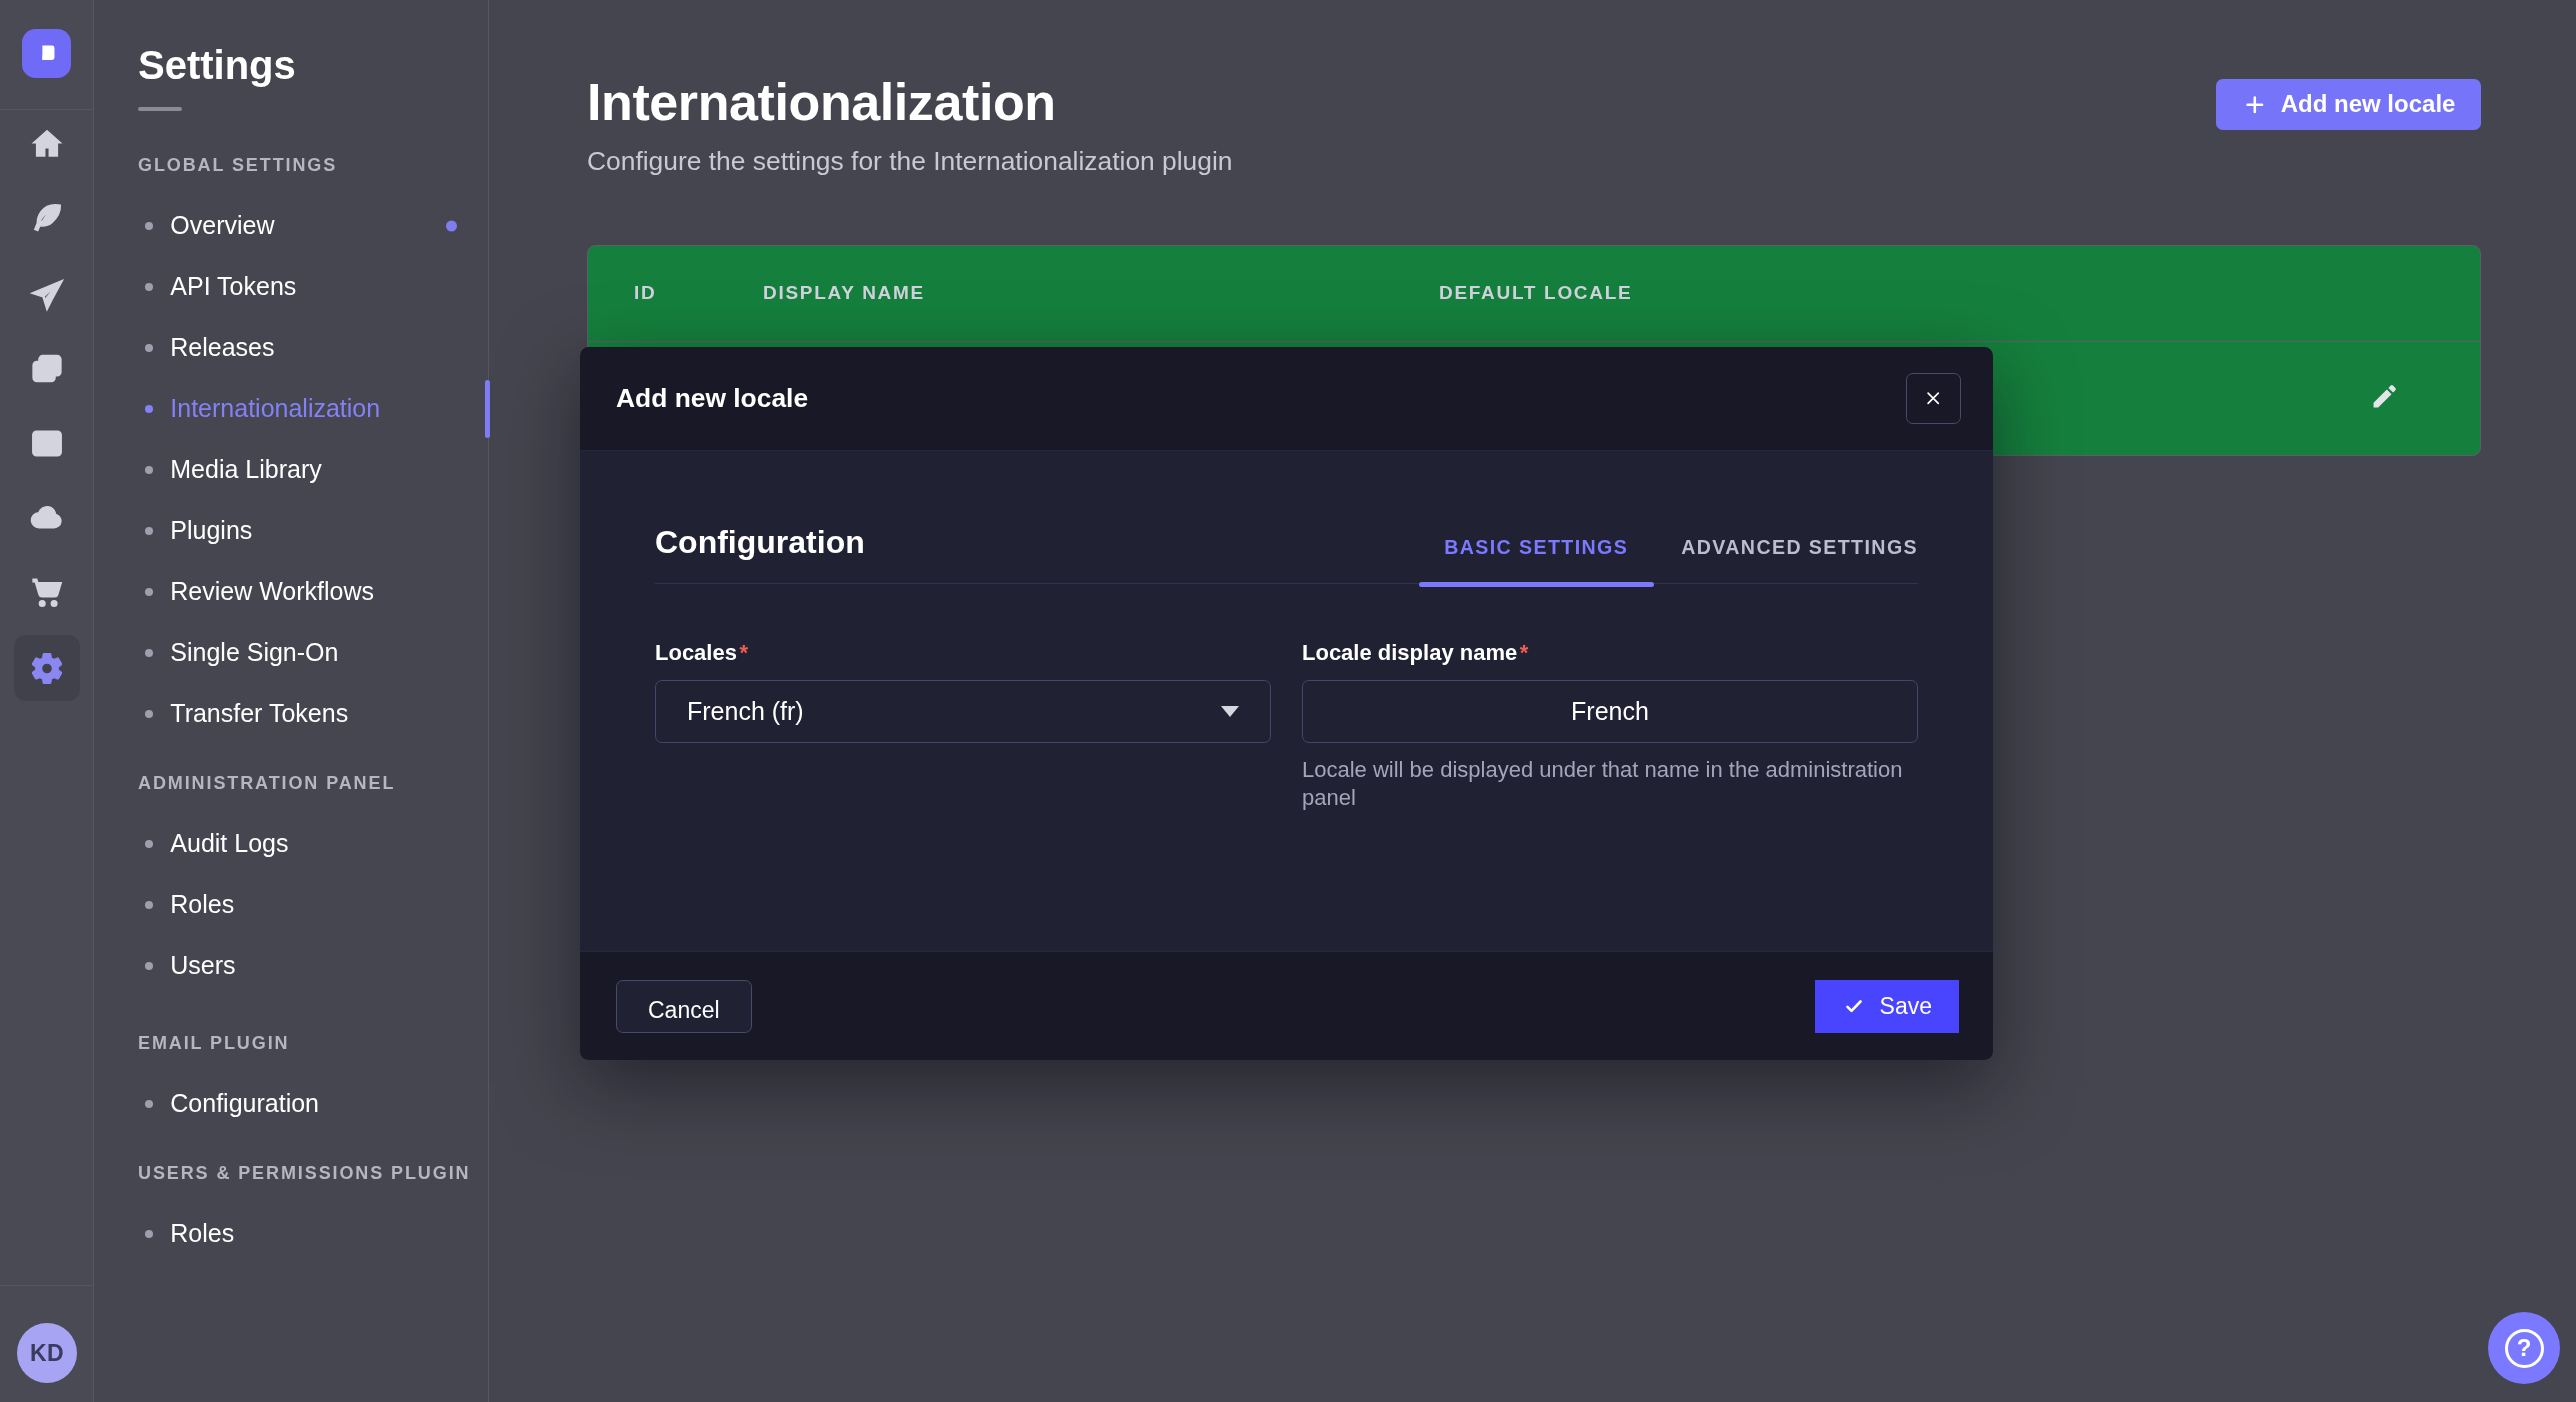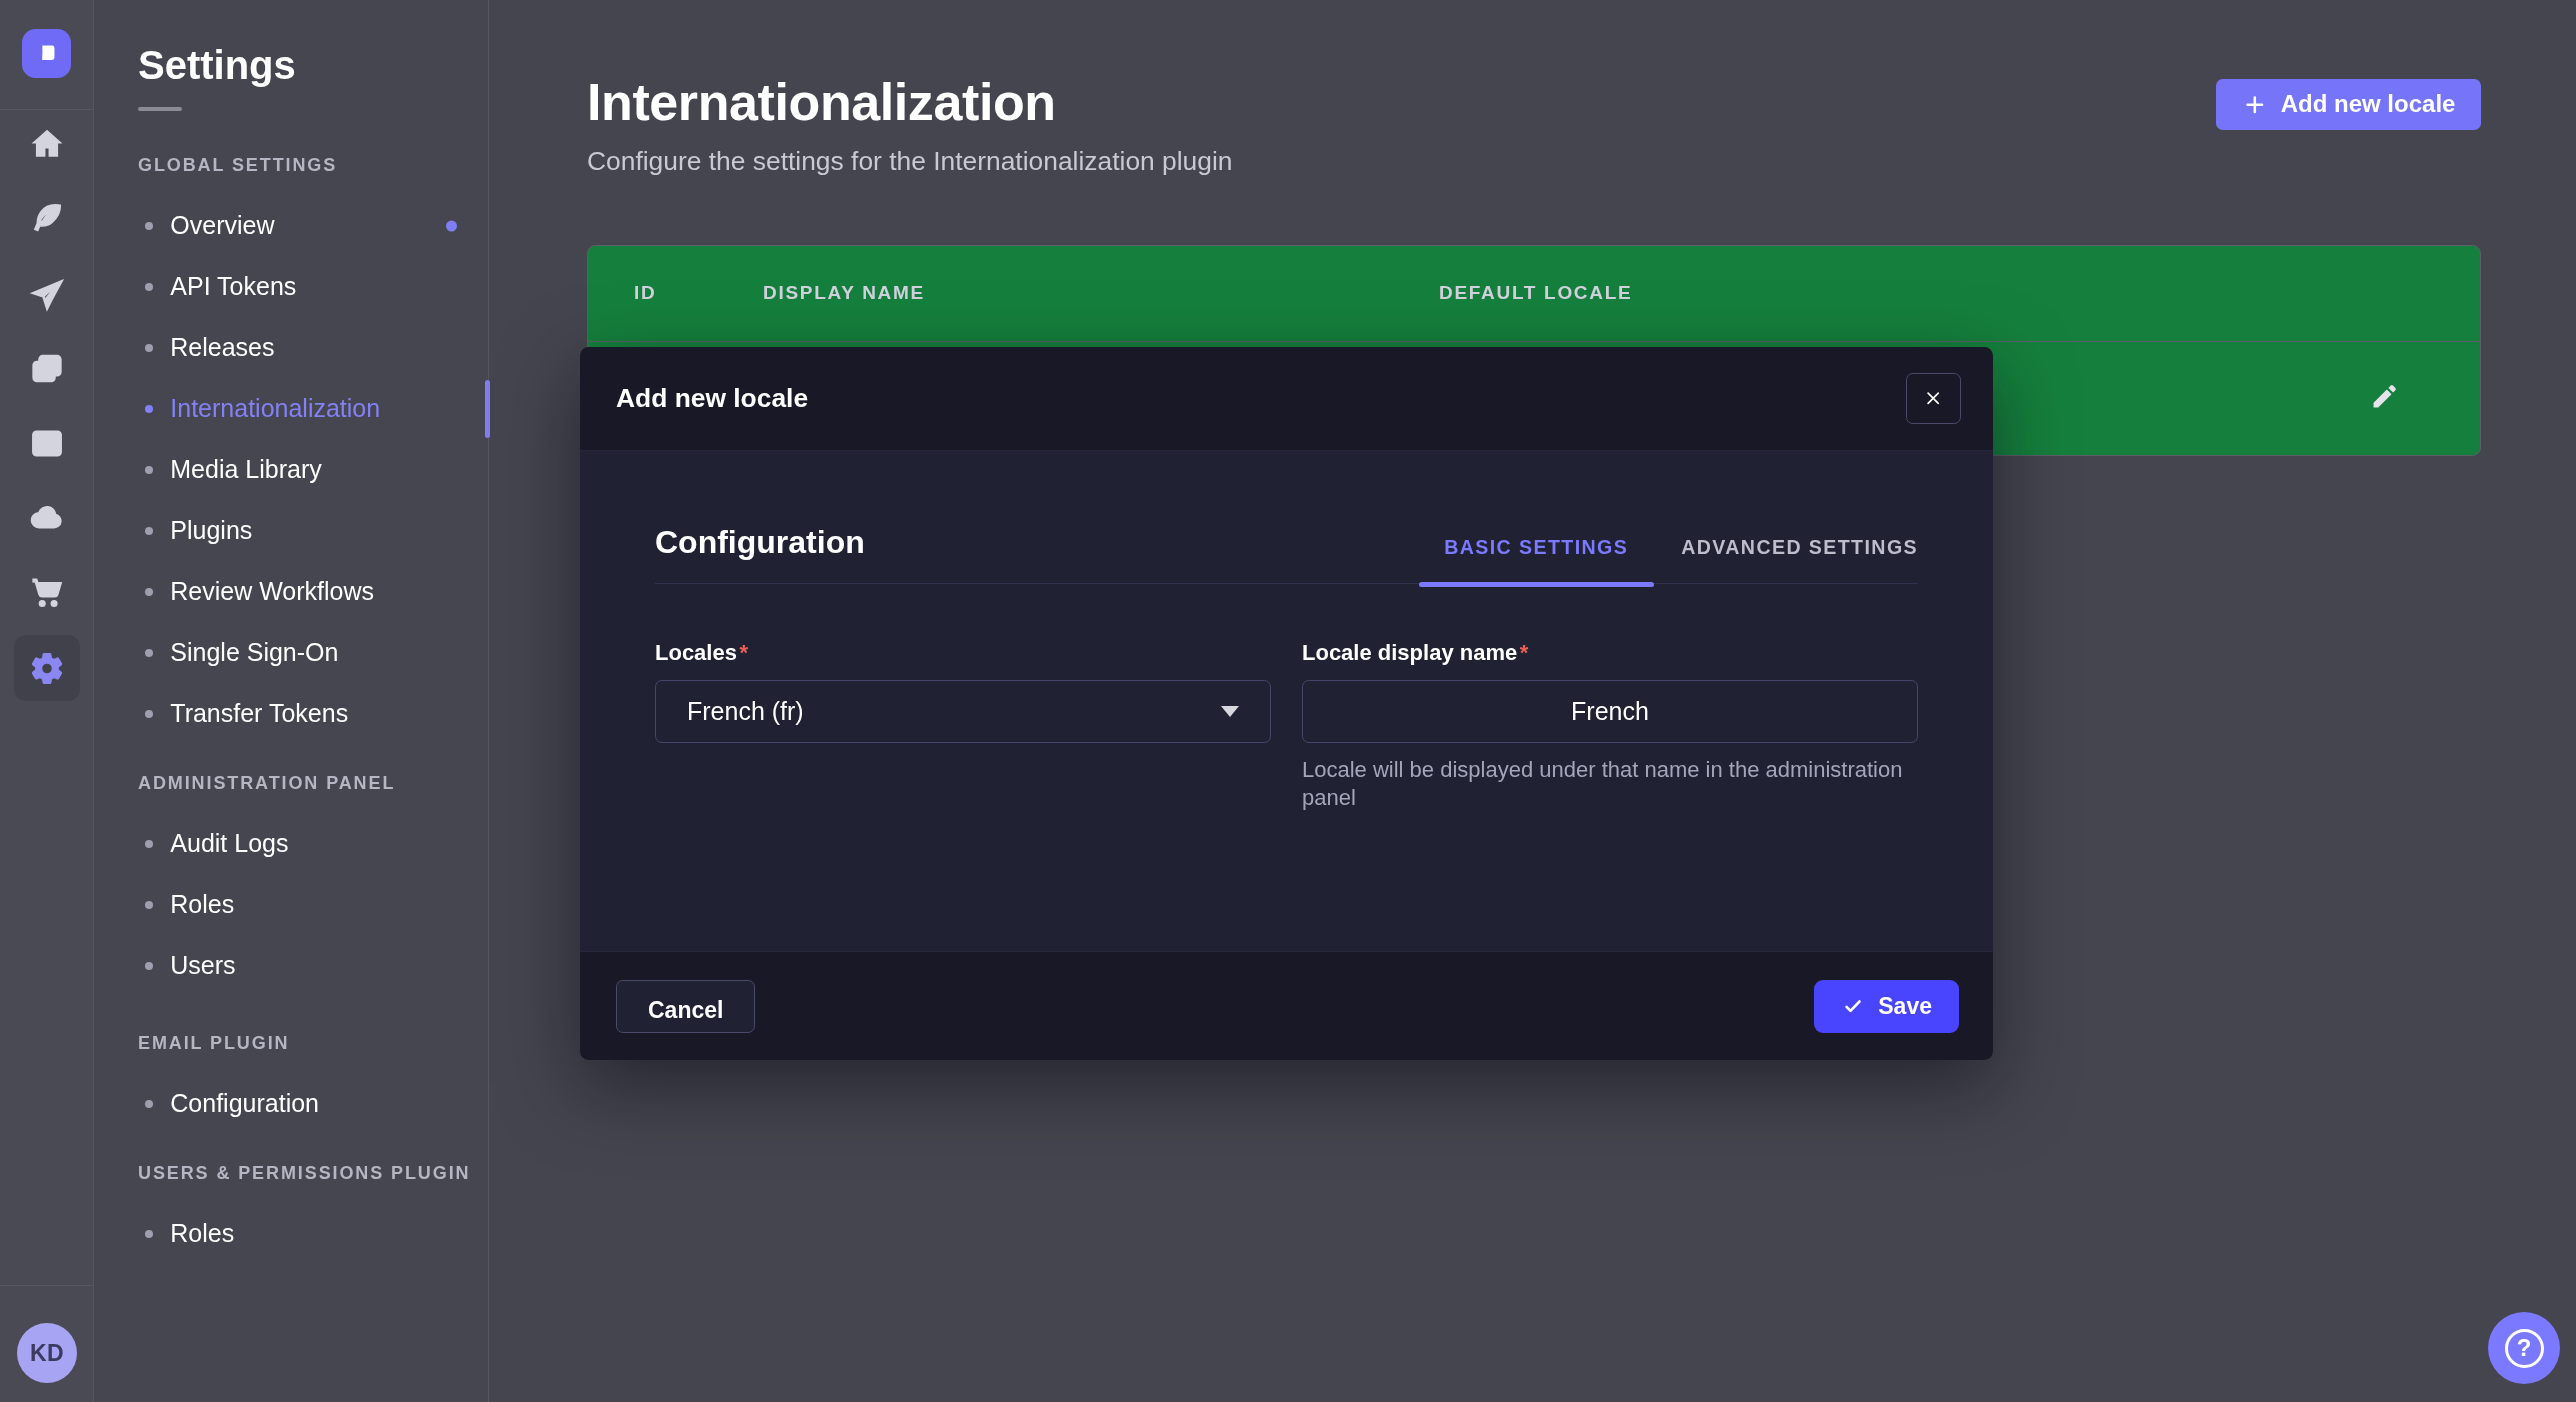--- a/index.html
+++ b/index.html
@@ -102,24 +102,24 @@
              display:flex; align-items:center; justify-content:space-between;
              padding:0 31px; font-size:25px; color:#fff; width:100%; cursor:pointer; }
   input.control { cursor:text; font-family:inherit; outline:none;text-align:center; }
   .caret { width:0; height:0; border-left:9.4px solid transparent; border-right:9.4px solid transparent;
            border-top:11px solid #d7d7e0; }
   .helper { margin-top:13.6px; font-size:22px; line-height:1.28; color:#a5a5ba; max-width:609px; }
   .modal-footer { height:109px; background:#181826; border-top:1.7px solid #26263c;
                   display:flex; align-items:center; justify-content:space-between;
                   padding:0 34px 0 36px; flex:0 0 auto; }
   .btn-cancel { height:53px; padding:16px 31px; border-radius:6.8px; border:1.7px solid #4a4a6a;
-                background:#212134; color:#fff; font-size:23px; font-weight:700;
+                background:#212134; color:#fff; font-size:23px; font-weight:400;
                 cursor:pointer; font-family:inherit; }
-  .btn-save { height:53px; padding:0 27px; border-radius:9px; border:none; background:#4945ff;
-              color:#fff; font-size:23px; font-weight:700; display:flex; align-items:center;
+  .btn-save { height:53px; padding:0 27px; border-radius:0; border:none; background:#4945ff;
+              color:#fff; font-size:23px; font-weight:400; display:flex; align-items:center;
               gap:13.6px; cursor:pointer; font-family:inherit; }
   .btn-save svg { width:24px; height:24px; fill:none; stroke:#fff; stroke-width:2.6;
                   stroke-linecap:round; stroke-linejoin:round; }
 
   
   .fab { position:absolute; right:16px; bottom:18px; width:72px; height:72px; border-radius:50%;
          background:#7b79ff; border:none; display:flex; align-items:center; justify-content:center;
          cursor:pointer; z-index:20; }
   .fab-q { width:39px; height:39px; border:3px solid #fff; border-radius:50%; color:#fff;
            font-size:24px; font-weight:700; display:flex; align-items:center; justify-content:center;

